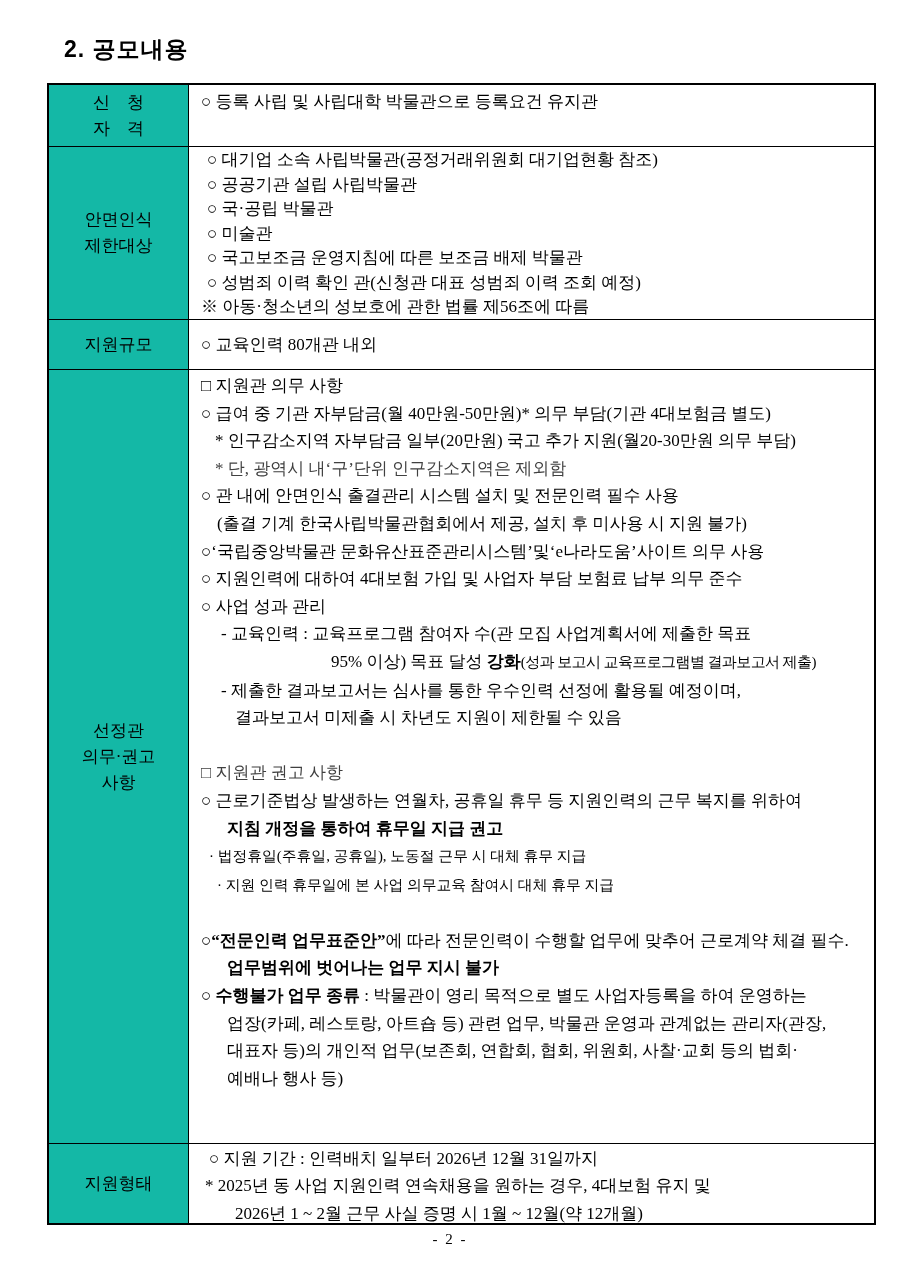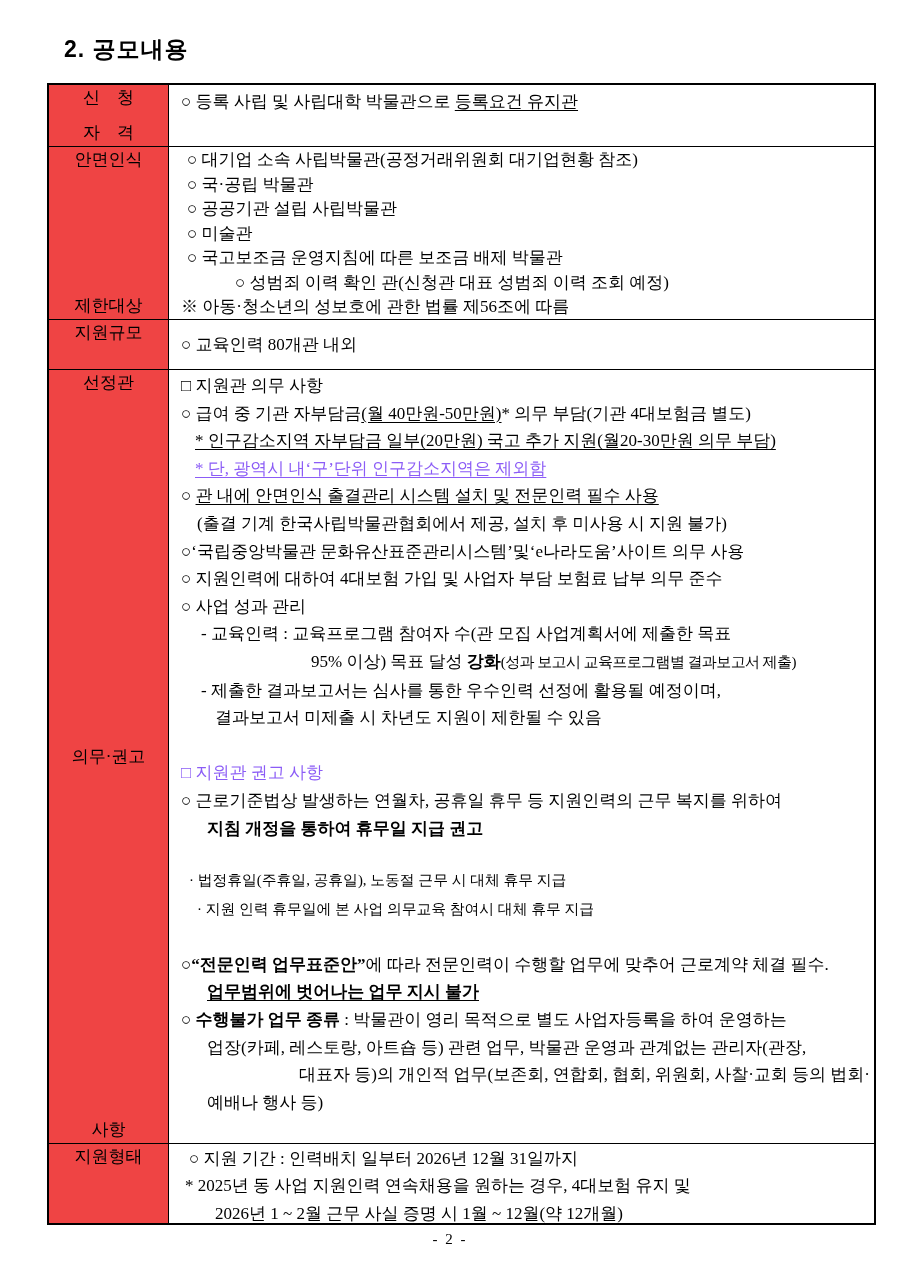--- a/index.html
+++ b/index.html
@@ -13,42 +13,42 @@
     font-family:"Liberation Sans","DejaVu Sans",sans-serif;
     font-weight:bold; font-size:23px; letter-spacing:1px;
   }
   .doc-table {
     position:absolute; left:47px; top:83px; width:829px;
     border:2px solid #000; box-sizing:border-box; background:#fff;
   }
   .row { display:flex; border-bottom:1px solid #000; box-sizing:border-box; }
   .row:last-child { border-bottom:none; }
   .label-cell {
-    width:120px; flex-shrink:0; box-sizing:border-box;
-    background:#ef4444; border-right:1px solid #000;
-    display:flex; flex-direction:column; justify-content:space-between;
+    width:140px; flex-shrink:0; box-sizing:border-box;
+    background:#14b8a6; border-right:1px solid #000;
+    display:flex; flex-direction:column; justify-content:center;
     align-items:center; text-align:center; font-size:17px;
   }
   .label-line { white-space:pre; line-height:26px; }
   .content-cell { flex:1; box-sizing:border-box; padding:2px 4px 0 12px; overflow:hidden; }
   .line { white-space:pre; font-size:17px; }
   .r0 .content-cell { padding-top:3px; }
   .r0 .line { line-height:28px; }
   .r1 .content-cell { padding-top:1px; }
   .r1 .line { line-height:24.5px; }
   .r2 { }
   .r2 .content-cell { display:flex; flex-direction:column; justify-content:center; padding-top:0; }
   .r2 .line { line-height:27px; }
   .r3 .line { line-height:27.6px; }
   .r4 .content-cell { padding-top:1px; }
   .r4 .line { line-height:27.4px; }
   .seg { }
   .seg.b { font-weight:bold; }
-  .seg.u { text-decoration:underline; text-underline-offset:3px;text-align:center; }
-  .seg.blue { color:#8b5cf6;margin-top:22px; }
+  .seg.u { text-underline-offset:3px;text-align:center; }
+  .seg.blue { color:#404040;margin-top:22px; }
   .seg.sm { font-size:14.8px; }
   .seg.cond { font-size:15px; letter-spacing:-0.6px; }
   .page-footer {
     position:absolute; left:0; top:1231px; width:900px;
     text-align:center; font-size:15px; letter-spacing:2px;
   }
 </style>
 </head>
 <body>
 
@@ -64,25 +64,25 @@
         <div class="line"><span class="seg">○ 등록 사립 및 사립대학 박물관으로 </span><span class="seg u">등록요건 유지관</span></div>
       </div>
     </div>
     <div class="row r1" style="height: 173px;">
       <div class="label-cell">
         <div class="label-line">안면인식</div>
         <div class="label-line">제한대상</div>
       </div>
       <div class="content-cell">
         <div class="line" style="padding-left: 6px;"><span class="seg">○ 대기업 소속 사립박물관(공정거래위원회 대기업현황 참조)</span></div>
+        <div class="line" style="padding-left: 6px;"><span class="seg">○ 공공기관 설립 사립박물관</span></div>
         <div class="line" style="padding-left: 6px;"><span class="seg">○ 국·공립 박물관</span></div>
-        <div class="line" style="padding-left: 6px;"><span class="seg">○ 공공기관 설립 사립박물관</span></div>
         <div class="line" style="padding-left: 6px;"><span class="seg">○ 미술관</span></div>
         <div class="line" style="padding-left: 6px;"><span class="seg">○ 국고보조금 운영지침에 따른 보조금 배제 박물관</span></div>
-        <div class="line" style="padding-left: 6px; margin-left: 48px;"><span class="seg">○ 성범죄 이력 확인 관(신청관 대표 성범죄 이력 조회 예정)</span></div>
+        <div class="line" style="padding-left: 6px;"><span class="seg">○ 성범죄 이력 확인 관(신청관 대표 성범죄 이력 조회 예정)</span></div>
         <div class="line"><span class="seg">※ 아동·청소년의 성보호에 관한 법률 제56조에 따름</span></div>
       </div>
     </div>
     <div class="row r2" style="height: 50px;">
       <div class="label-cell">
         <div class="label-line">지원규모</div>
       </div>
       <div class="content-cell">
         <div class="line"><span class="seg">○ 교육인력 80개관 내외</span></div>
       </div>
@@ -104,28 +104,28 @@
         <div class="line"><span class="seg">○ 지원인력에 대하여 4대보험 가입 및 사업자 부담 보험료 납부 의무 준수</span></div>
         <div class="line"><span class="seg">○ 사업 성과 관리</span></div>
         <div class="line" style="padding-left: 20px;"><span class="seg">- 교육인력 : 교육프로그램 참여자 수(관 모집 사업계획서에 제출한 목표</span></div>
         <div class="line" style="padding-left: 130px;"><span class="seg">95% 이상) 목표 달성 </span><span class="seg b">강화</span><span class="seg cond">(성과 보고시 교육프로그램별 결과보고서 제출)</span></div>
         <div class="line" style="padding-left: 20px;"><span class="seg">- 제출한 결과보고서는 심사를 통한 우수인력 선정에 활용될 예정이며,</span></div>
         <div class="line" style="padding-left: 34px;"><span class="seg">결과보고서 미제출 시 차년도 지원이 제한될 수 있음</span></div>
         <div class="line">&nbsp;</div>
         <div class="line"><span class="seg blue">□ 지원관 권고 사항</span></div>
         <div class="line"><span class="seg">○ 근로기준법상 발생하는 연월차, 공휴일 휴무 등 지원인력의 근무 복지를 위하여</span></div>
         <div class="line" style="padding-left: 26px;"><span class="seg b">지침 개정을 통하여 휴무일 지급 권고</span></div>
-        <div class="line" style="padding-left: 8px; margin-top: 24px;"><span class="seg sm">· 법정휴일(주휴일, 공휴일), 노동절 근무 시 대체 휴무 지급</span></div>
+        <div class="line" style="padding-left: 8px;"><span class="seg sm">· 법정휴일(주휴일, 공휴일), 노동절 근무 시 대체 휴무 지급</span></div>
         <div class="line" style="padding-left: 8px; margin-left: 8px;"><span class="seg sm">· 지원 인력 휴무일에 본 사업 의무교육 참여시 대체 휴무 지급</span></div>
         <div class="line">&nbsp;</div>
         <div class="line"><span class="seg">○</span><span class="seg b">“전문인력 업무표준안”</span><span class="seg">에 따라 전문인력이 수행할 업무에 맞추어 근로계약 체결 필수.</span></div>
         <div class="line" style="padding-left: 26px;"><span class="seg b u">업무범위에 벗어나는 업무 지시 불가</span></div>
         <div class="line"><span class="seg">○ </span><span class="seg b">수행불가 업무 종류</span><span class="seg"> : 박물관이 영리 목적으로 별도 사업자등록을 하여 운영하는</span></div>
         <div class="line" style="padding-left: 26px;"><span class="seg">업장(카페, 레스토랑, 아트숍 등) 관련 업무, 박물관 운영과 관계없는 관리자(관장,</span></div>
-        <div class="line" style="padding-left: 26px; text-align: right;"><span class="seg">대표자 등)의 개인적 업무(보존회, 연합회, 협회, 위원회, 사찰·교회 등의 법회·</span></div>
+        <div class="line" style="padding-left: 26px;"><span class="seg">대표자 등)의 개인적 업무(보존회, 연합회, 협회, 위원회, 사찰·교회 등의 법회·</span></div>
         <div class="line" style="padding-left: 26px;"><span class="seg">예배나 행사 등)</span></div>
       </div>
     </div>
     <div class="row r4" style="height: 79px;">
       <div class="label-cell">
         <div class="label-line">지원형태</div>
       </div>
       <div class="content-cell">
         <div class="line" style="padding-left: 8px;"><span class="seg">○ 지원 기간 : 인력배치 일부터 2026년 12월 31일까지</span></div>
         <div class="line" style="padding-left: 4px;"><span class="seg">* 2025년 동 사업 지원인력 연속채용을 원하는 경우, 4대보험 유지 및</span></div>

